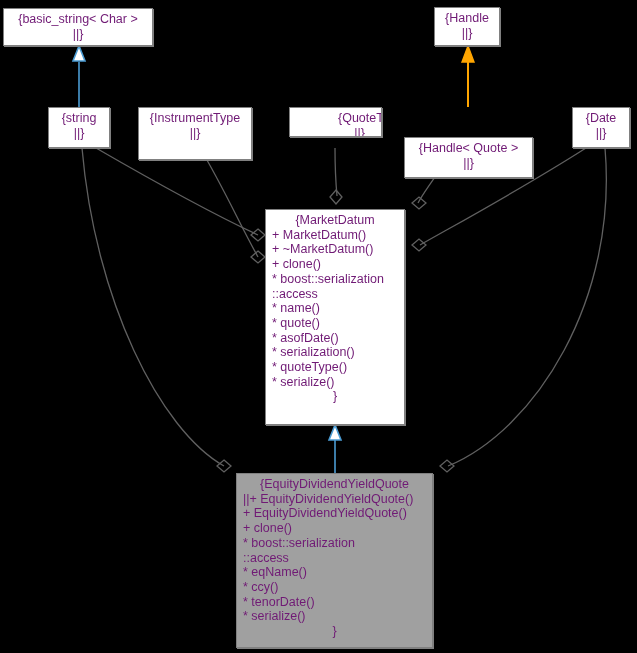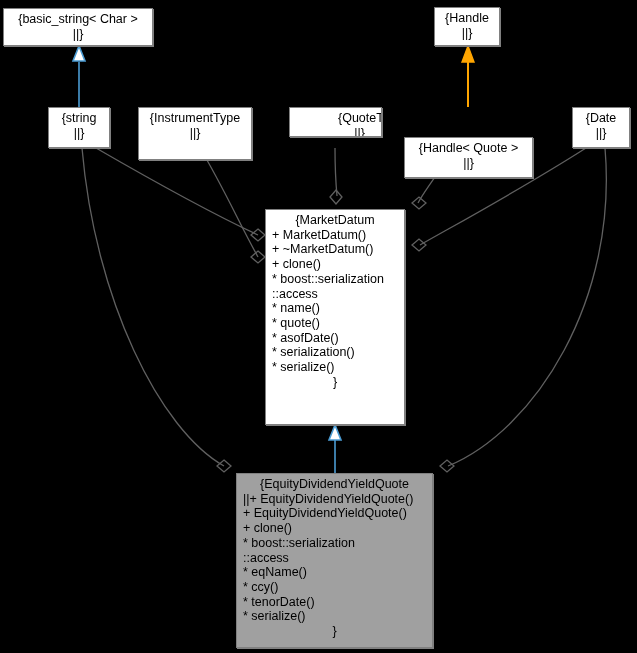--- a/index.html
+++ b/index.html
@@ -21,21 +21,21 @@
     top: 0;
     width: 637px;
     height: 653px;
     pointer-events: none;
   }
   .uml-node {
     position: absolute;
     box-sizing: border-box;
     border: 1px solid #808080;
     background: #ffffff;
-    color: #000000;
+    color: #701a75;
     font-size: 12.5px;
     line-height: 14.7px;
     text-align: center;
     overflow: hidden;
     z-index: 5;
     box-shadow: 1px 1px 0 0 #808080;
   }
   .uml-node.filled {
     background: #a0a0a0;
   }
@@ -155,20 +155,21 @@
     <div class="member-list">
       <div>+ MarketDatum()</div>
       <div>+ ~MarketDatum()</div>
       <div>+ clone()</div>
       <div>* boost::serialization</div>
       <div>::access</div>
       <div>* name()</div>
       <div>* quote()</div>
       <div>* asofDate()</div>
       <div>* serialization()</div>
+      <div>* quoteType()</div>
       <div>* serialize()</div>
     </div>
     <div class="tail-brace">}</div>
   </div>
 
   <div class="uml-node filled node-pad" style="left:236px; top:473px; width:197px; height:175px;">
     <div class="title-line">{EquityDividendYieldQuote</div>
     <div class="member-list">
       <div>||+ EquityDividendYieldQuote()</div>
       <div>+ EquityDividendYieldQuote()</div>

